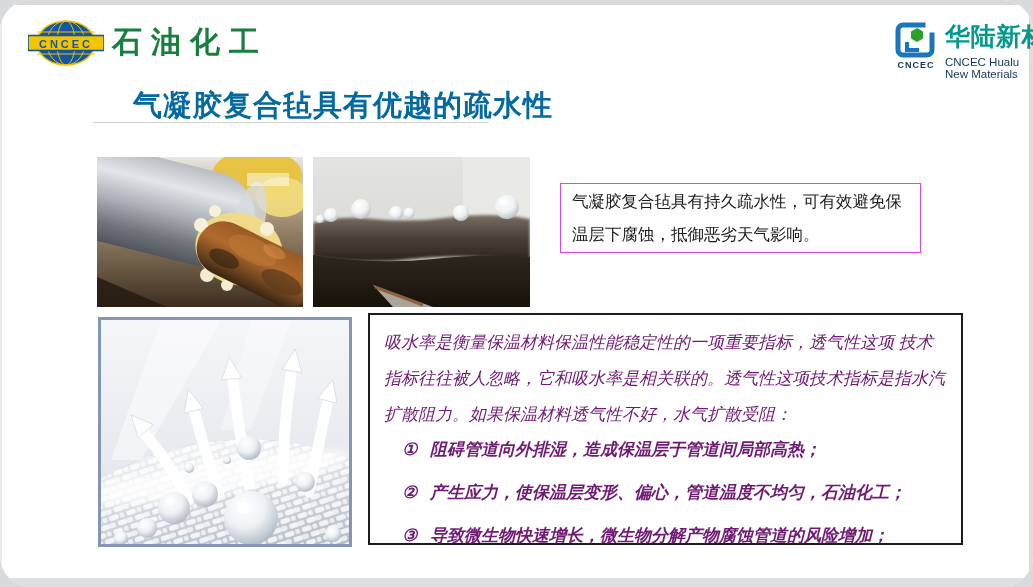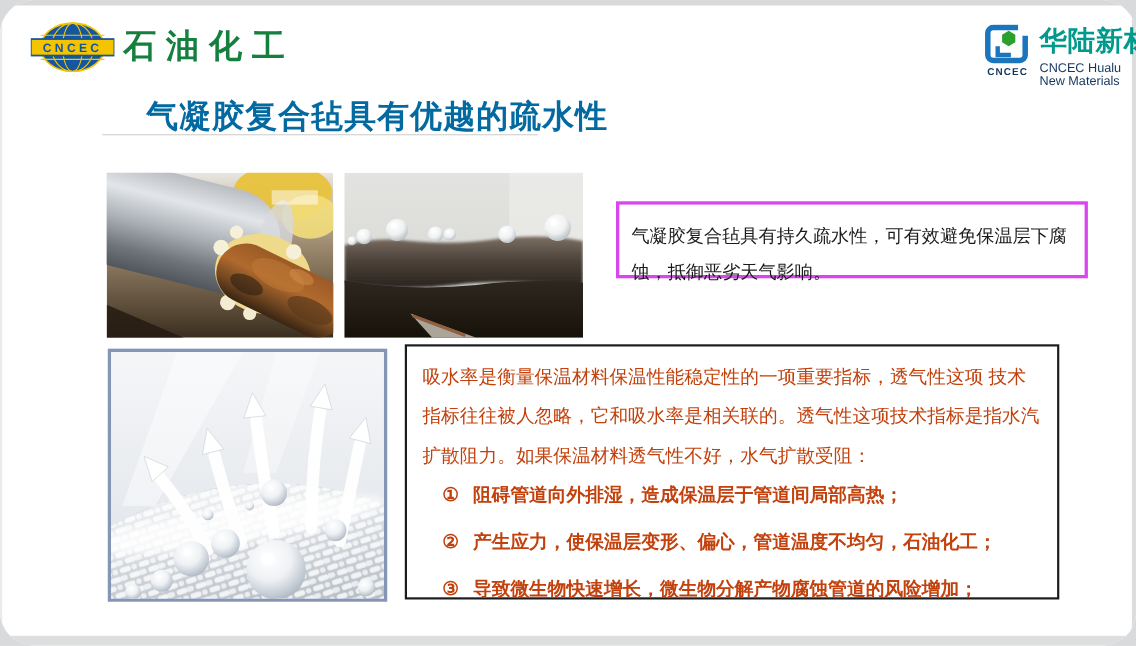--- a/index.html
+++ b/index.html
@@ -37,29 +37,29 @@
 
   
   .photo1 { position:absolute; left:97px;  top:157px; width:206px; height:150px; }
   .photo2 { position:absolute; left:313px; top:157px; width:217px; height:150px; }
   .illus  { position:absolute; left:98px;  top:317px; width:254px; height:230px;
             border:3px solid #8495b5; background:#eef0f3; }
   .illus svg { display:block; }
 
   
   .callout {
-    position:absolute; left:560px; top:183px; width:429px; height:70px;
-    border:3px solid #d946ef; padding:13px 11px; color:#1a1a1a;
+    position:absolute; left:560px; top:183px; width:361px; height:70px;
+    border:1px solid #d946ef; padding:1px 11px; color:#1a1a1a;
     font-size:16.5px; line-height:33px;
   }
 
   
   .main-box {
     position:absolute; left:368px; top:313px; width:595px; height:232px;
-    border:2px solid #1c1c1c; padding:10px 14px 0 14px; color:#c2410c;
+    border:2px solid #1c1c1c; padding:10px 14px 0 14px; color:#701a75;font-style:italic;
   }
   .main-para { font-size:17px; line-height:36px; }
   .items { padding-left:18px; }
   .item { display:flex; line-height:20px; font-weight:bold; font-size:17px; }
   .item-first { margin-top:7px; }
   .item + .item { margin-top:23px; }
   .item .marker { width:28px; flex:0 0 28px; }
 </style>
 </head>
 <body>

